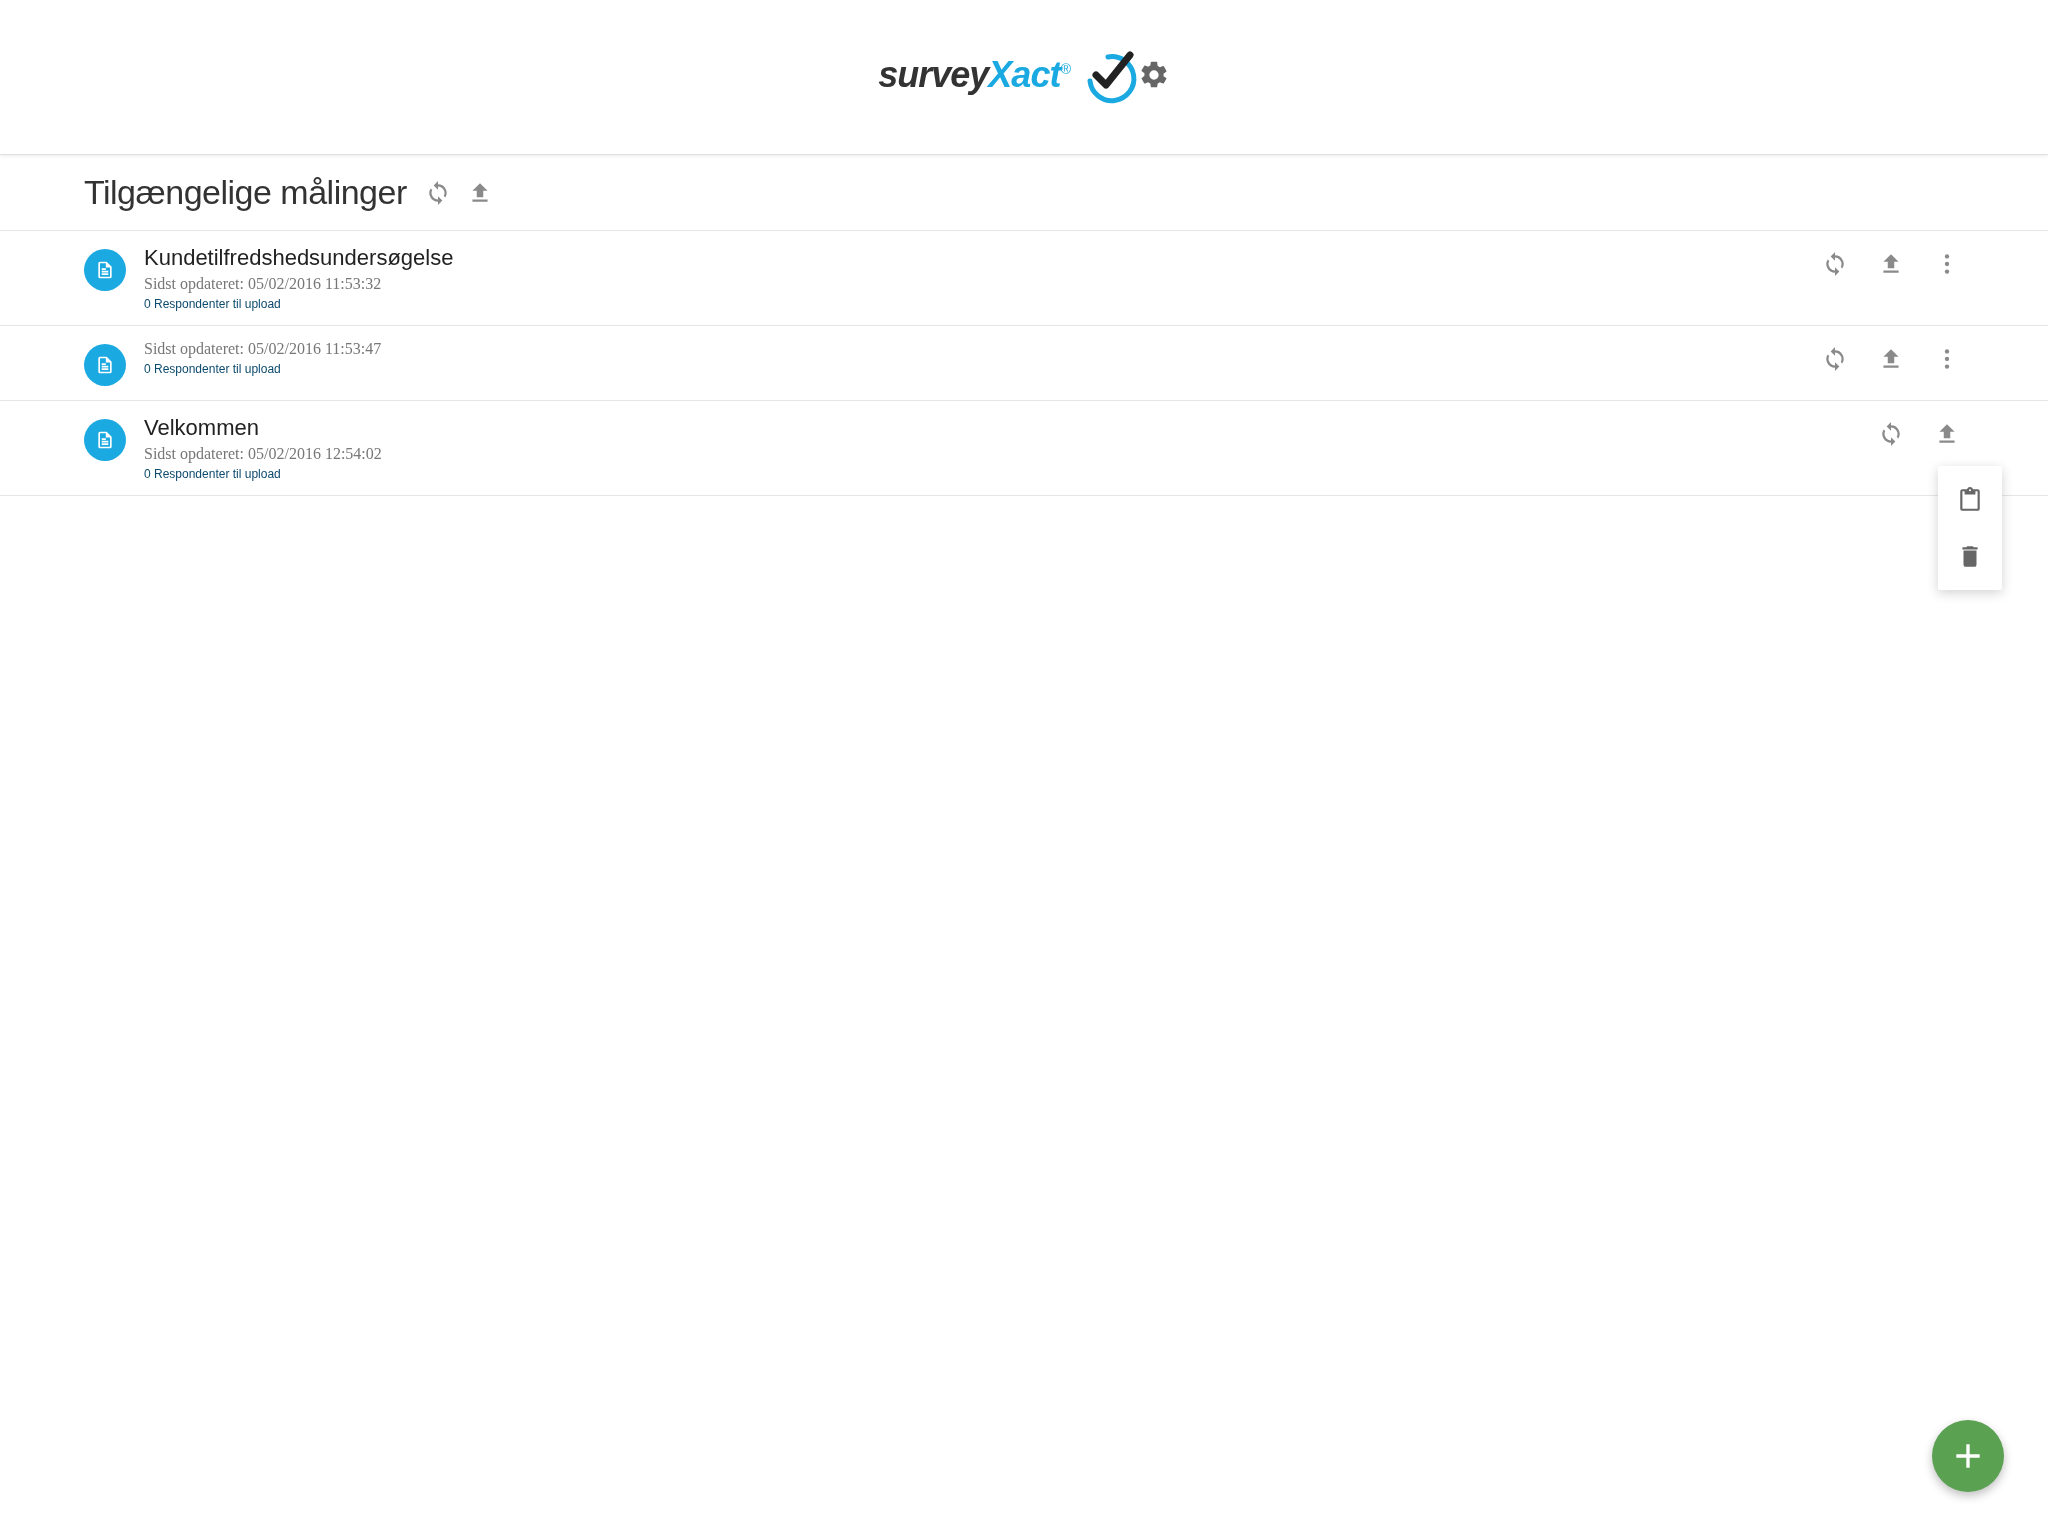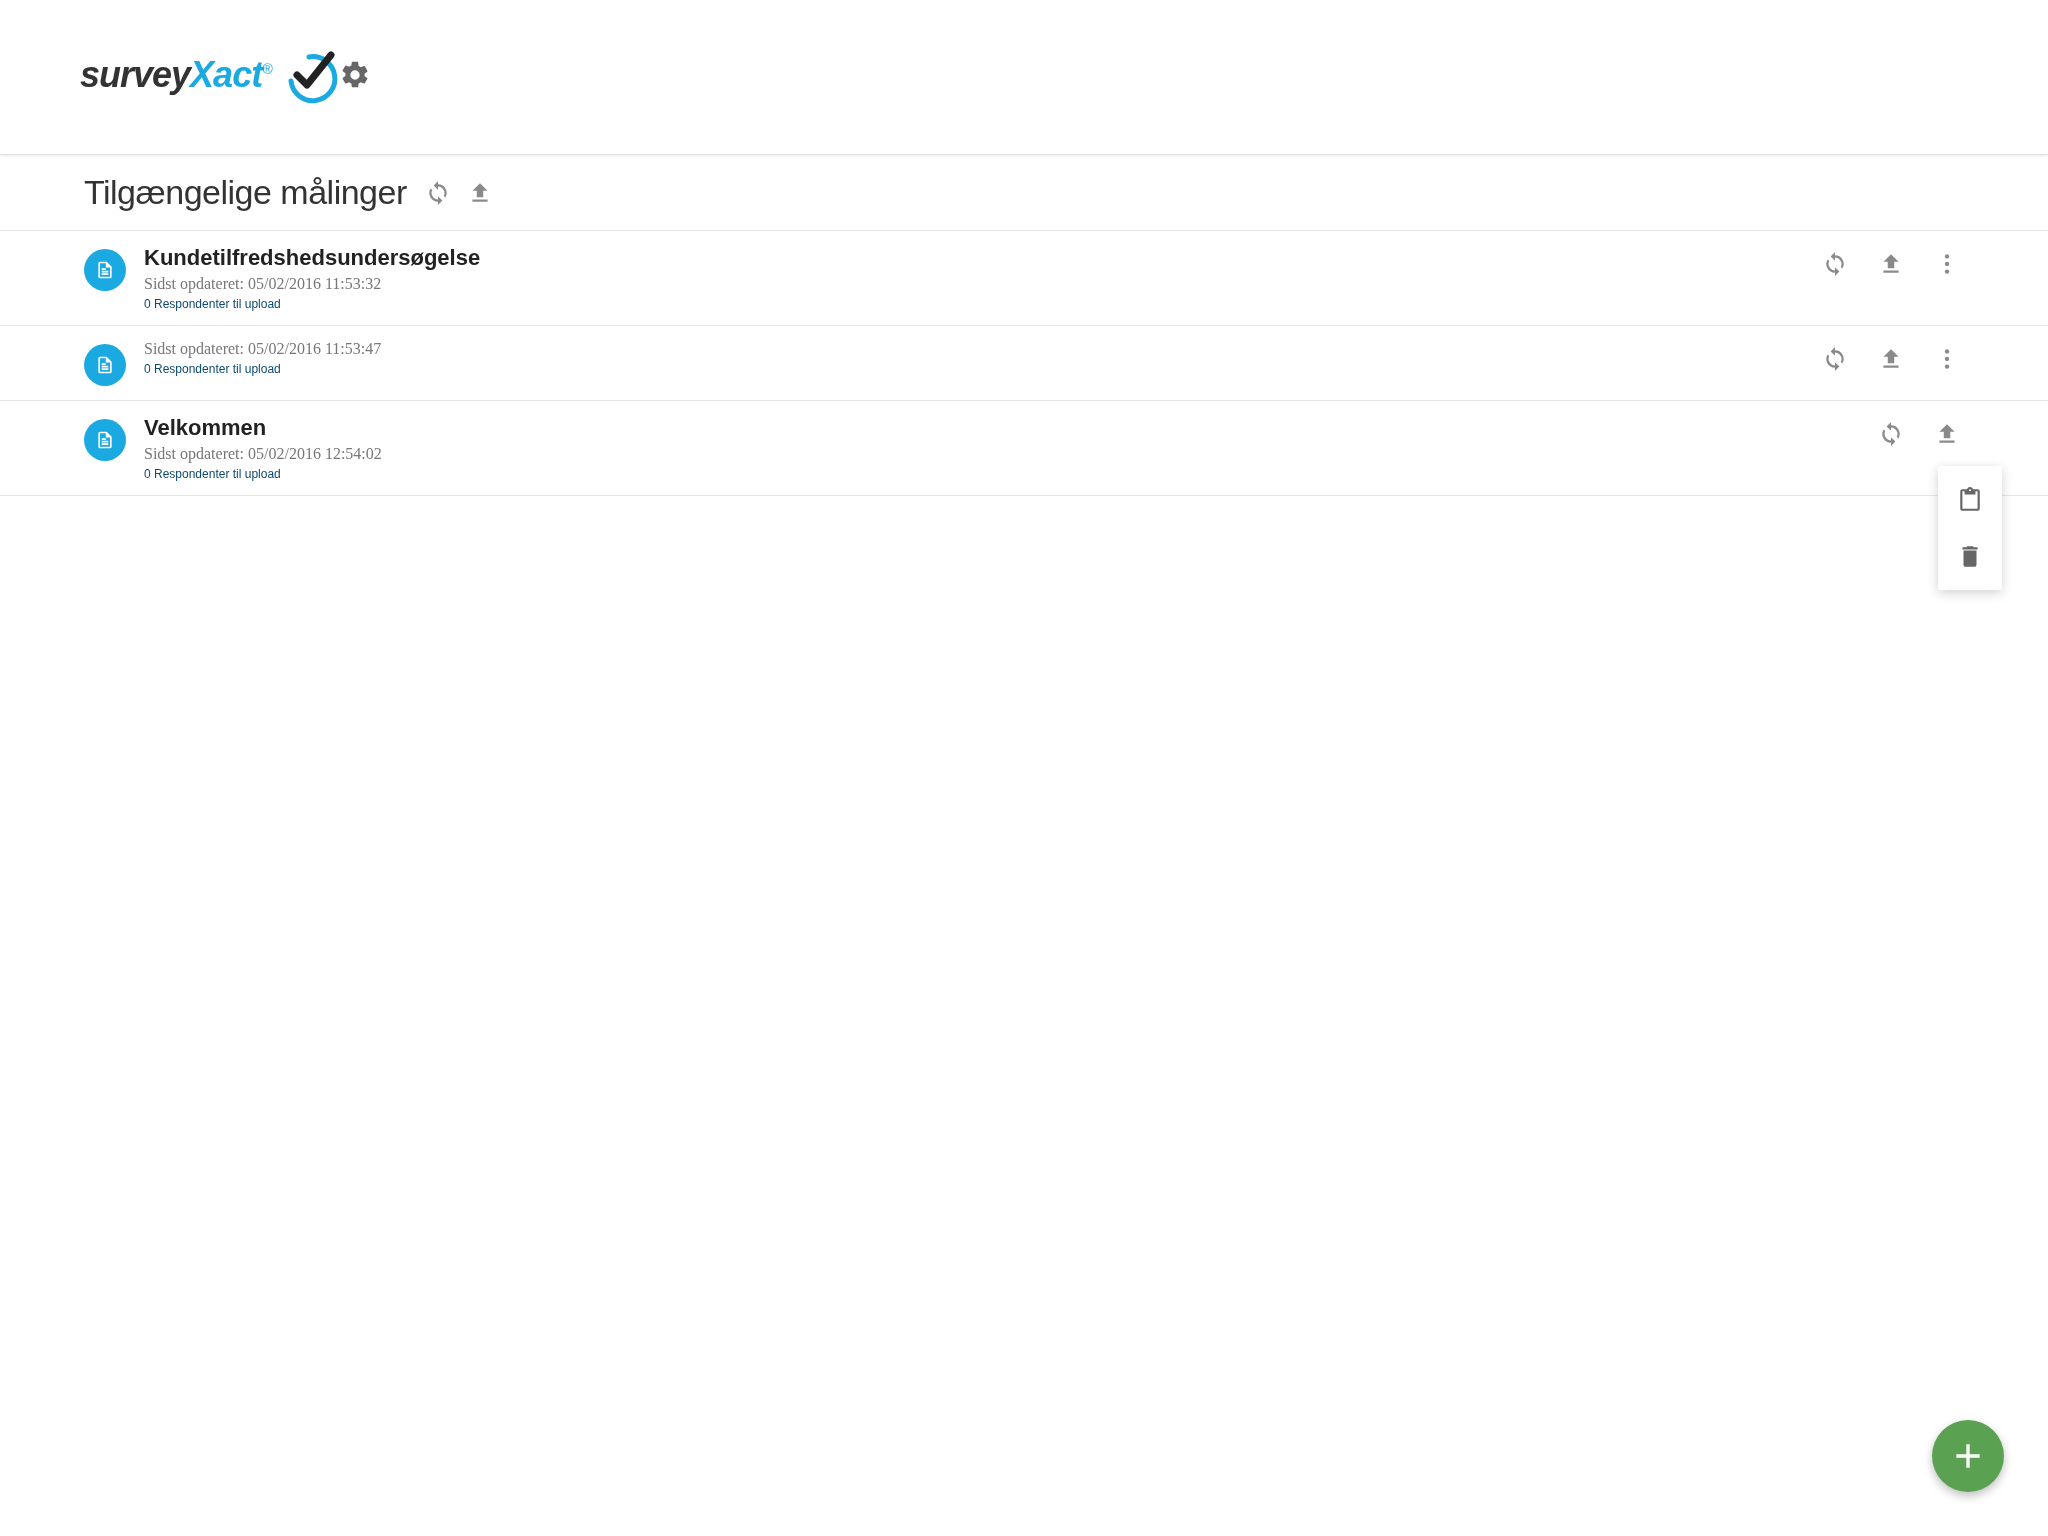--- a/index.html
+++ b/index.html
@@ -3,21 +3,21 @@
 <meta charset="utf-8">
 <style>
   * { box-sizing: border-box; margin: 0; padding: 0; }
   html, body { width: 100%; height: 100%; font-family: "Helvetica Neue", Helvetica, Arial, sans-serif; background: #fff; color: #333; }
   body { position: relative; overflow: hidden; }
 
   
   .header {
     display: flex;
     align-items: center;
-    justify-content: flex-start;
+    justify-content: center;
     padding: 16px 80px 20px 80px;
     border-bottom: 1px solid #e0e0e0;
     box-shadow: 0 1px 4px rgba(0,0,0,0.08);
     height: 155px;
   }
   .logo { display: flex; align-items: center; gap: 8px; }
   .logo-text { font-size: 36px; font-weight: 300; font-style: italic; letter-spacing: -1px; }
   .logo-text .s1 { color: #333; font-weight: 700; }
   .logo-text .s2 { color: #1ba9e1; font-weight: 700; }
   .logo-check-wrap { position: relative; width: 60px; height: 60px; }
@@ -45,21 +45,21 @@
     position: relative;
   }
   .row-icon {
     width: 42px; height: 42px; border-radius: 50%;
     background: #1ba9e1;
     display: flex; align-items: center; justify-content: center;
     flex-shrink: 0;
     margin-top: 4px;
   }
   .row-body { flex: 1; display: flex; flex-direction: column; gap: 4px; }
-  .row-title { font-size: 22px; font-weight: 700; color: #222; }
+  .row-title { font-size: 22px; font-weight: 400; color: #222; }
   .row-sub { font-size: 16px; color: #777; font-family: Liberation Serif, serif; }
   .row-sub2 { font-size: 12px; color: #0c4a6e; }
   .row-actions { display: flex; gap: 30px; align-items: center; padding-top: 6px; padding-right: 4px; }
   .icon-btn { cursor: pointer; color: #8a8a8a; display: flex; align-items: center; justify-content: center; }
 
   
   .popover {
     position: absolute;
     right: 46px;
     top: 466px;

